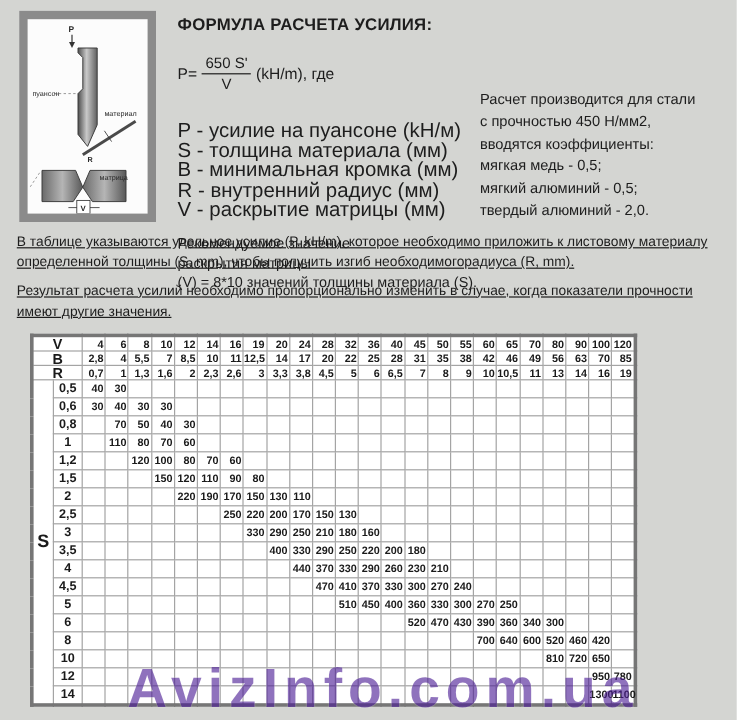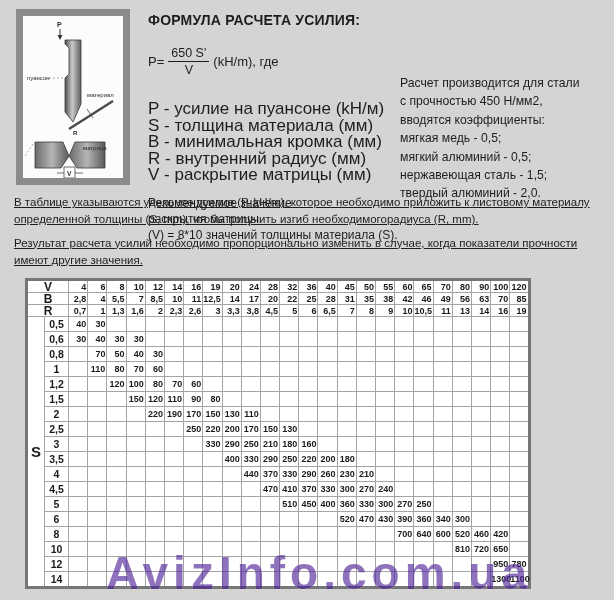--- a/index.html
+++ b/index.html
@@ -124,21 +124,20 @@
         <div>(V) = 8*10 значений толщины материала (S).</div>
       </div>
   </div>
 
   <div class="steel-col">
       <div>Расчет производится для стали</div>
       <div>с прочностью 450 Н/мм2,</div>
       <div>вводятся коэффициенты:</div>
       <div>мягкая медь - 0,5;</div>
       <div>мягкий алюминий - 0,5;</div>
-      <div>нержавеющая сталь - 1,5;</div>
       <div>твердый алюминий - 2,0.</div>
     </div>
 
   <div class="paragraphs">
       <div>В таблице указываются удельное усилие (P, kH/m), которое необходимо приложить к листовому материалу определенной толщины (S, mm), чтобы получить изгиб необходимогорадиуса (R, mm).</div>
       <div>Результат расчета усилий необходимо пропорционально изменить в случае, когда показатели прочности имеют другие значения.</div>
     </div>
 
   <table class="force">
       <colgroup>

